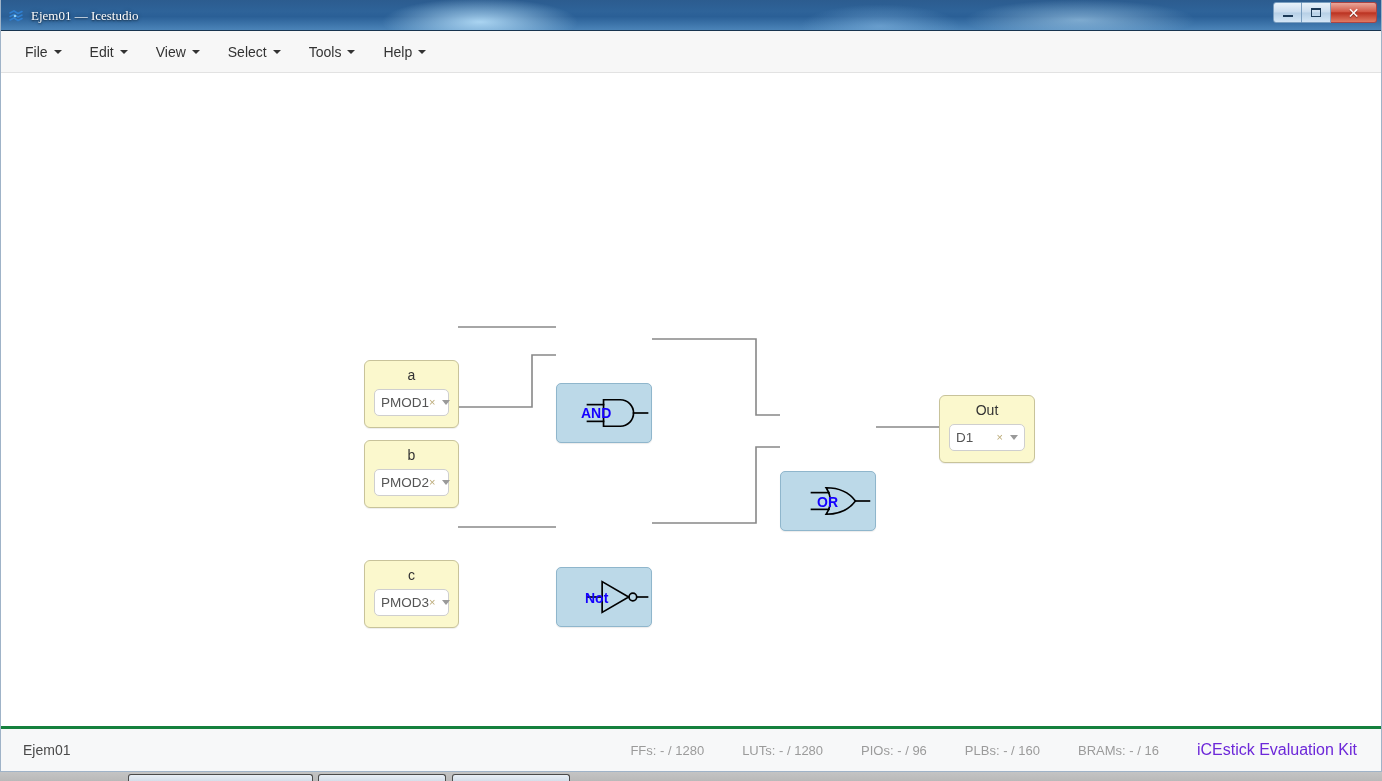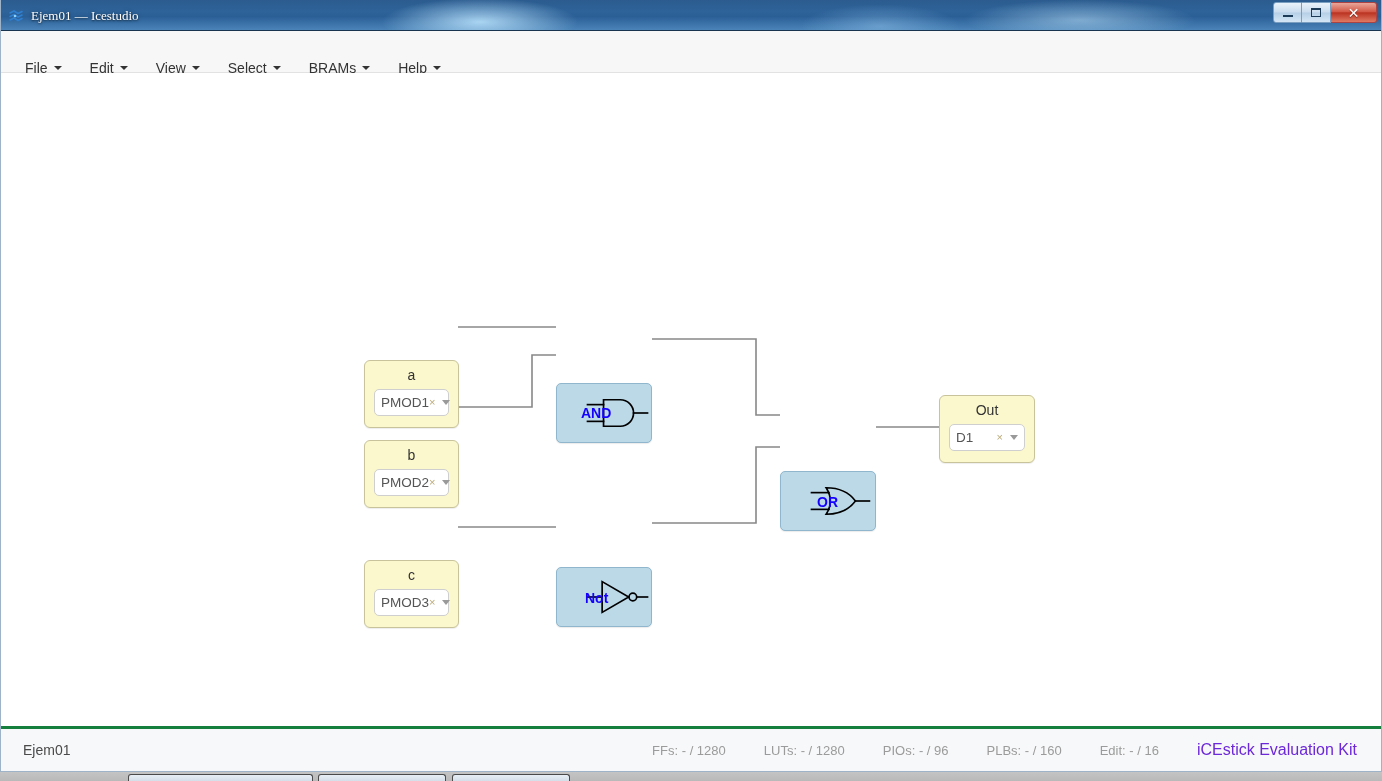--- a/index.html
+++ b/index.html
@@ -122,21 +122,21 @@
     border-bottom: 1px solid #e2e2e2;
     box-sizing: border-box;
   }
   .menu-group {
     position: absolute;
     top: 0;
     height: 42px;
     display: flex;
     align-items: center;
   }
-  .menu-group.left { left: 10px; margin-top: 16px; }
+  .menu-group.left { left: 10px; }
   .menu-group.right { right: 12px; }
   .menu-item {
     display: flex;
     align-items: center;
     gap: 6px;
     padding: 6px 14px;
     font-size: 14px;
     color: #333333;
     cursor: default;
     white-space: nowrap;
@@ -346,21 +346,21 @@
         </div>
         <div class="menu-item">
           <span>View</span>
           <span class="caret"></span>
         </div>
         <div class="menu-item">
           <span>Select</span>
           <span class="caret"></span>
         </div>
         <div class="menu-item">
-          <span>BRAMs</span>
+          <span>Tools</span>
           <span class="caret"></span>
         </div>
         <div class="menu-item">
           <span>Help</span>
           <span class="caret"></span>
         </div>
       </div>
     </div>
 
     <div class="canvas">
@@ -469,21 +469,21 @@
         </span>
         <span class="stat">
           <span class="stat-key">PIOs:</span>
           <span class="stat-val">- / 96</span>
         </span>
         <span class="stat">
           <span class="stat-key">PLBs:</span>
           <span class="stat-val">- / 160</span>
         </span>
         <span class="stat">
-          <span class="stat-key">Edit:</span>
+          <span class="stat-key">BRAMs:</span>
           <span class="stat-val">- / 16</span>
         </span>
         <span class="board-name">iCEstick Evaluation Kit</span>
       </div>
     </div>
 
     <div class="win-outline"></div>
   </div>
 
   <div class="taskbar">

